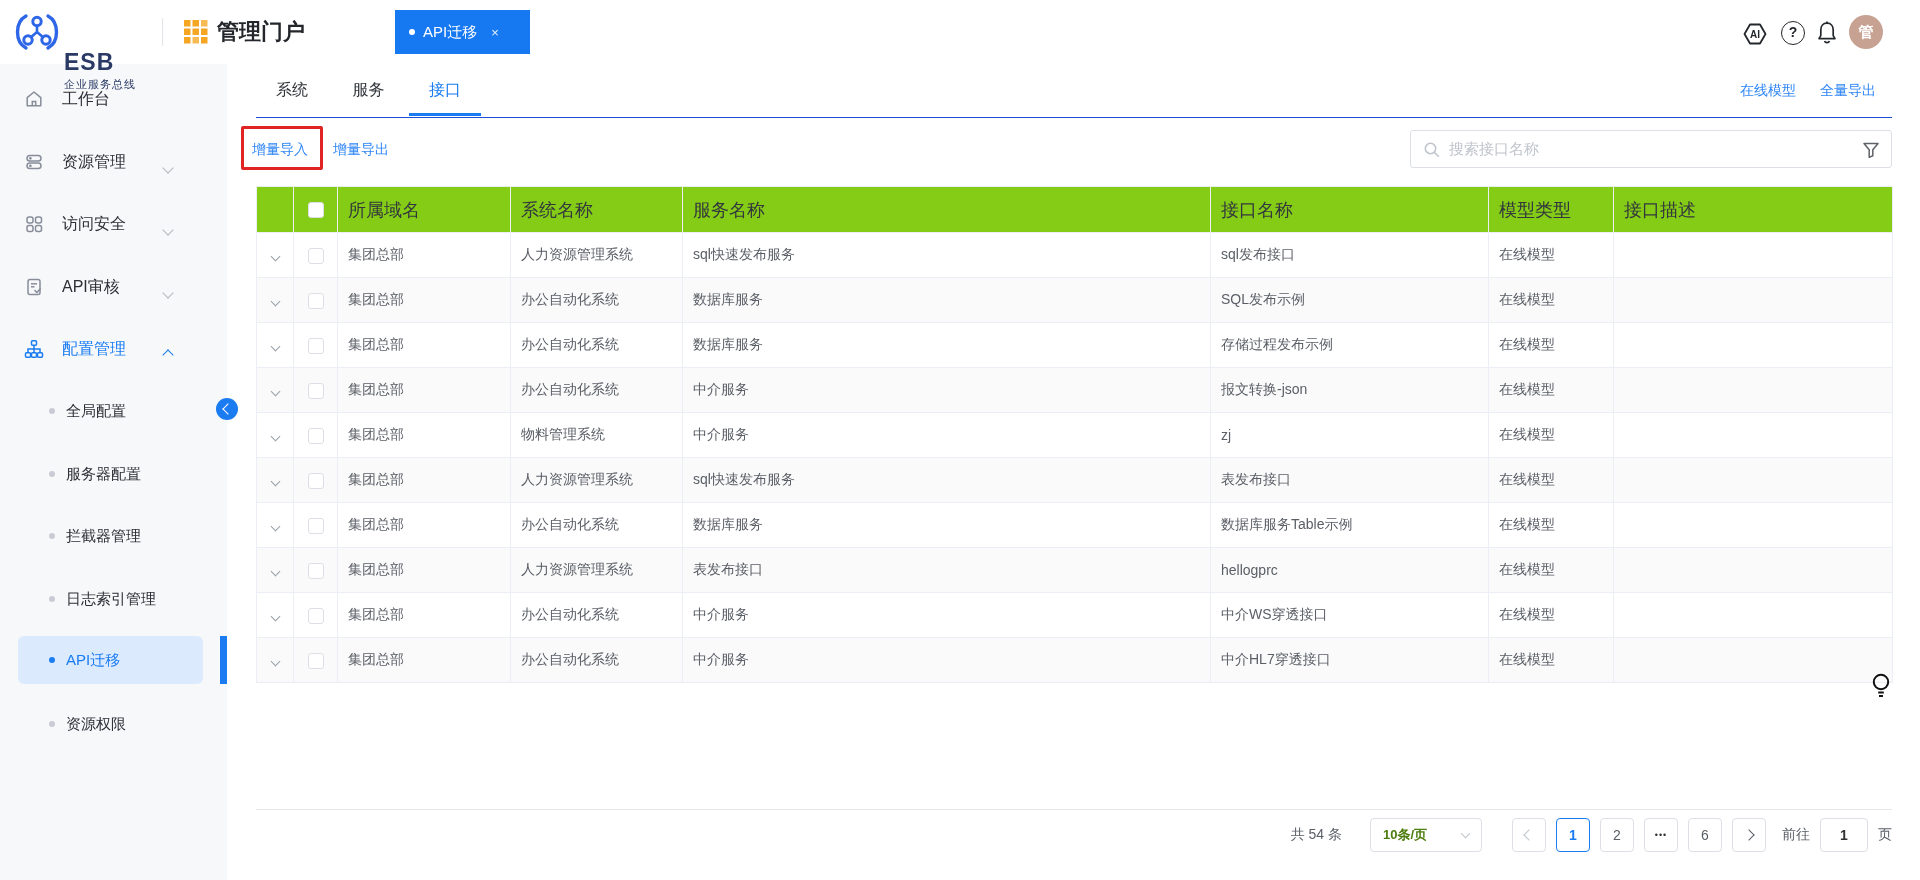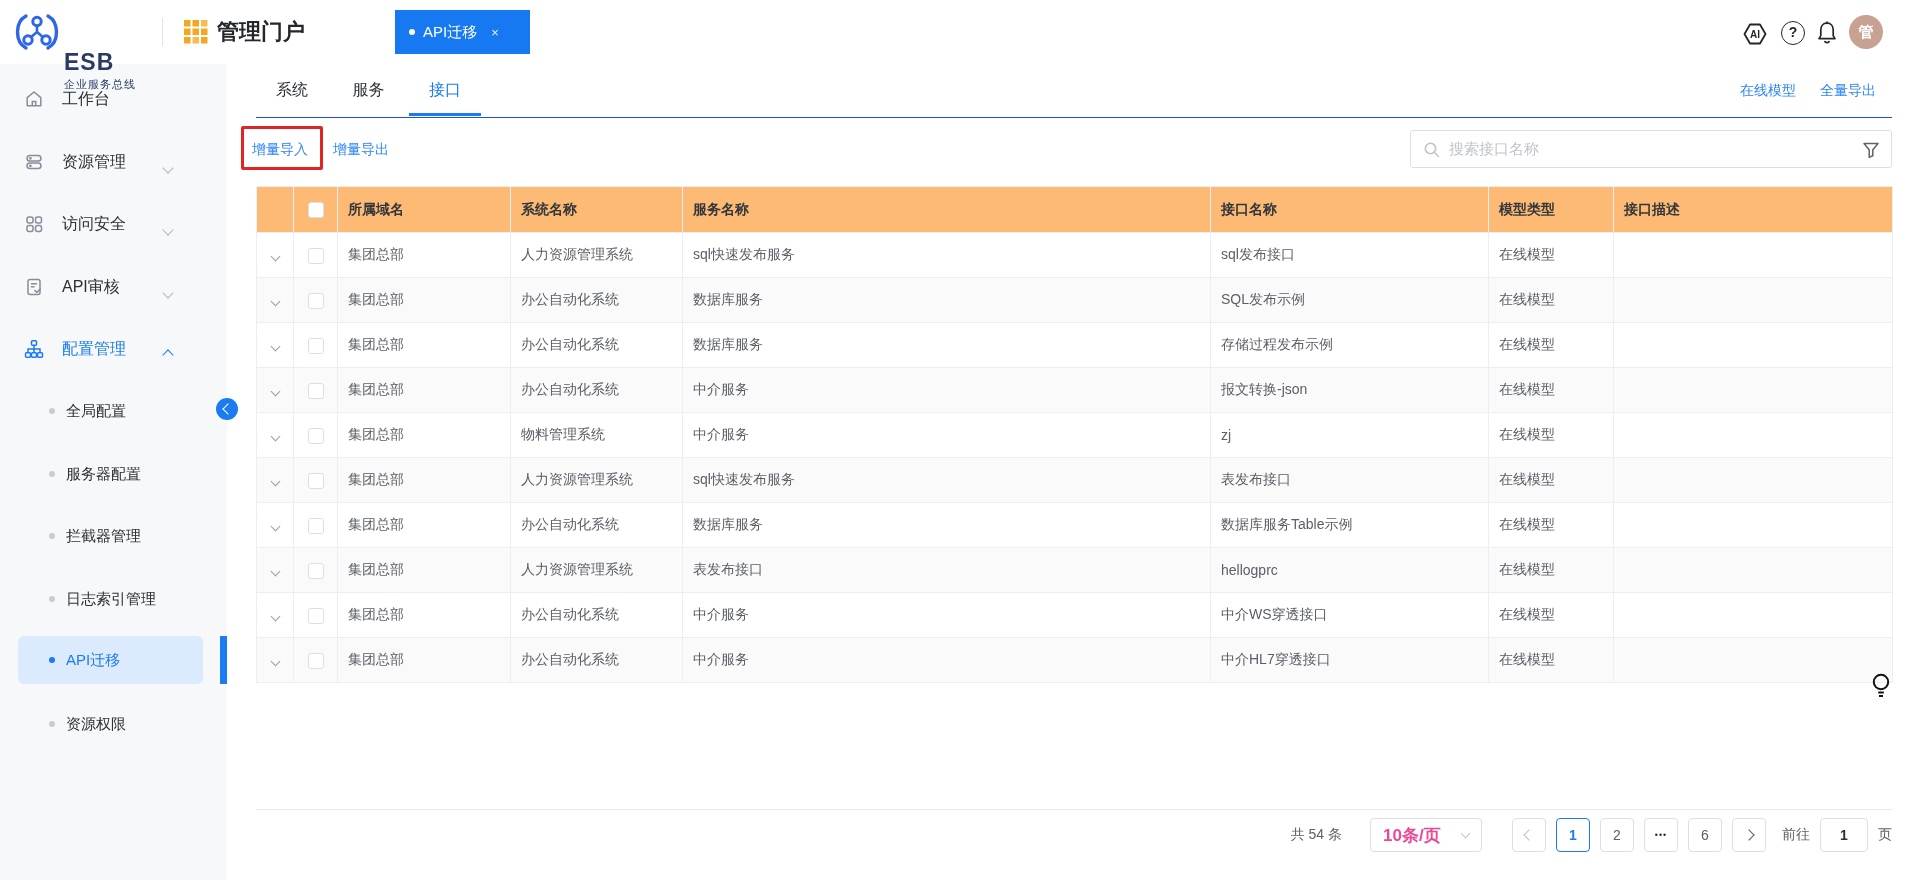--- a/index.html
+++ b/index.html
@@ -80,36 +80,36 @@
   .tbl-search input { position:absolute; left:0; top:0; width:100%; height:100%; border:none; outline:none;
     background:transparent; padding-left:38px; padding-right:40px; font-size:15px; color:#333;
     font-family:Liberation Serif, serif; }
   .tbl-search input::placeholder { color:#c0c4cc; }
   .funnel { position:absolute; right:11px; top:10px; cursor:pointer; }
 
   
   .tbl { position:absolute; top:122px; left:29px; border-collapse:collapse; table-layout:fixed;
     width:1636px; font-size:14px; color:#5a5e66; }
   .tbl th, .tbl td { border:1px solid #ebeef5; padding:0 10px; text-align:left; overflow:hidden; white-space:nowrap; }
-  .tbl thead th { height:46px; background:#fdba74; color:#33373d; font-weight:700; font-size:14px; }
+  .tbl thead th { height:46px; background:#84cc16; color:#33373d; font-weight:400; font-size:18px; }
   .tbl tbody td { height:45px; background:#fff; }
   .tbl tbody tr:nth-child(even) td { background:#fafafa; }
   .c-exp, .c-chk { text-align:center !important; padding:0 !important; }
   .chk { display:inline-block; width:16px; height:16px; border:1px solid #dcdfe6; border-radius:3px;
     background:#fff; vertical-align:middle; cursor:pointer; }
   .row-chev { display:inline-block; width:7px; height:7px; border-right:1.5px solid #9aa0a8;
     border-bottom:1.5px solid #9aa0a8; transform:rotate(45deg); cursor:pointer; }
 
   
   .pg-divider { position:absolute; top:745px; left:29px; width:1636px; height:1px; background:#e8e8e8; }
   .pagination { position:absolute; top:752px; right:28px; height:38px; display:flex; align-items:center; }
   .pg-total { font-size:14px; color:#5a5e66; margin-right:28px; }
   .pg-size { width:112px; height:34px; border:1px solid #dcdfe6; border-radius:4px; display:flex;
     align-items:center; justify-content:space-between; padding:0 12px; margin-right:30px; cursor:pointer; }
-  .pg-size span.txt { font-size:17px; font-weight:bold; color:#ec4899; }
+  .pg-size span.txt { font-size:13px; font-weight:bold; color:#4d7c0f; }
   .pg-size .chev { width:7px; height:7px; border-color:#c0c4cc; margin-top:-3px; }
   .pg-btn { width:34px; height:34px; border:1px solid #dcdfe6; border-radius:4px; display:flex;
     align-items:center; justify-content:center; font-size:14px; color:#5a5e66; background:#fff;
     margin-right:10px; cursor:pointer; }
   .pg-btn.active { border-color:#1b7cf2; color:#1b7cf2; font-weight:bold; }
   .pg-btn.dots { font-size:9px; letter-spacing:1px; color:#303133; }
   .pg-prev .chev { border-color:#c0c4cc; }
   .pg-next .chev { border-color:#5a5e66; }
   .pg-goto { font-size:14px; color:#5a5e66; }
   .pg-goto.lead { margin-left:6px; margin-right:10px; }

